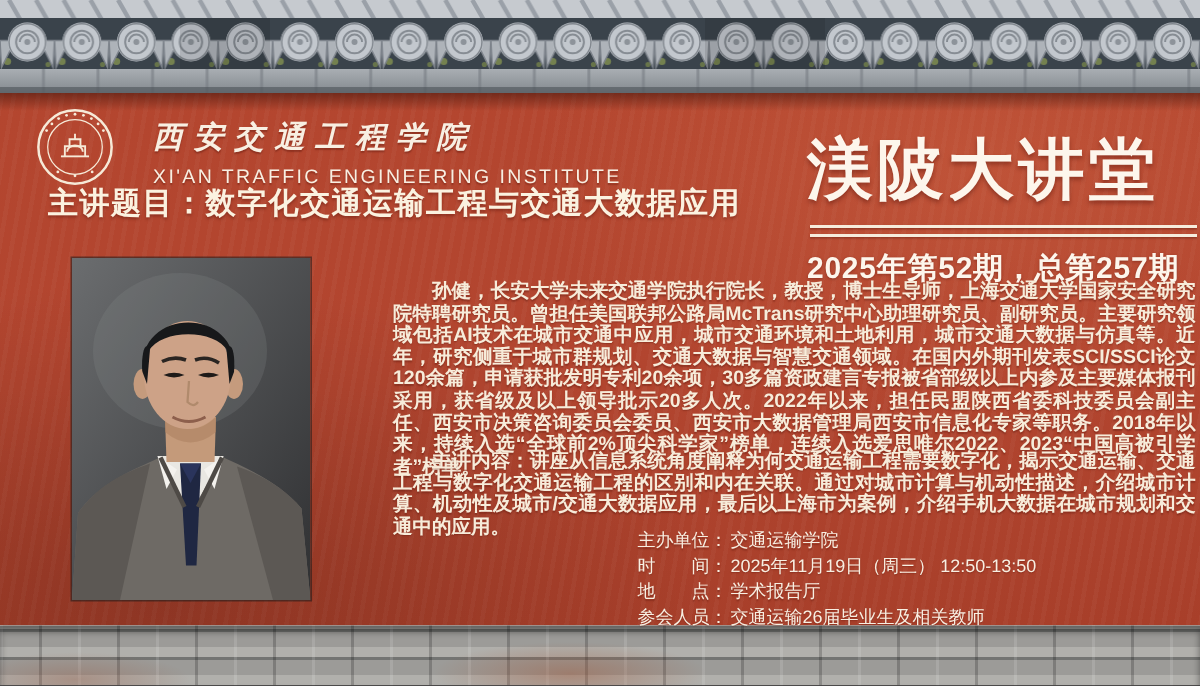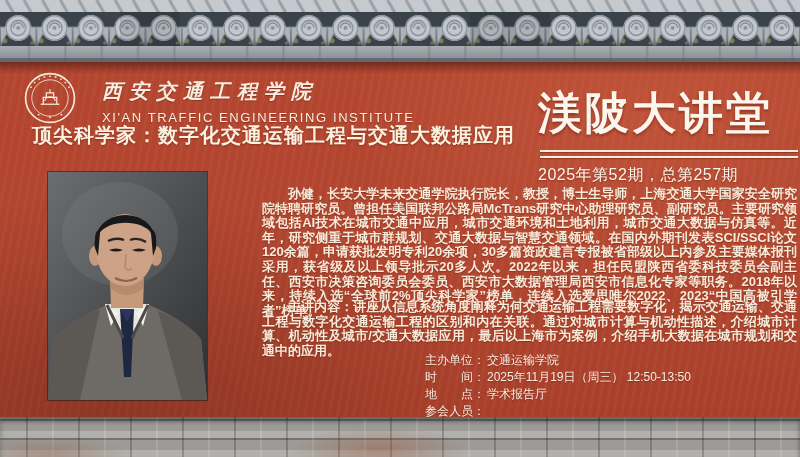--- a/index.html
+++ b/index.html
@@ -51,21 +51,21 @@
   
   .photo{position:absolute;top:172px;left:48px;width:159px;height:228px;display:block;
     outline:1px solid rgba(25,25,25,.55);}
   
   .series{position:absolute;top:84px;left:538px;width:262px;color:#fdf6ec;}
   .series-title{font-size:44px;font-weight:bold;letter-spacing:3px;white-space:nowrap;
     text-shadow:0 2px 3px rgba(90,20,10,.45);}
   .series-rule{margin:7px 2px 0 2px;}
   .series-rule i{display:block;height:2px;background:#f6ecdc;margin-bottom:4px;
     box-shadow:0 1px 1px rgba(90,20,10,.4);}
-  .series-issue{margin-top:7px;font-size:16px;font-weight:normal;letter-spacing:.5px;
+  .series-issue{margin-top:7px;font-size:20px;font-weight:bold;letter-spacing:.5px;
     text-shadow:0 1px 2px rgba(90,20,10,.45);}
   
   .para{
     position:absolute;left:262px;width:535px;color:#f7ecda;
     font-size:13px;line-height:14.6px;font-weight:bold;
     text-align:justify;text-indent:2em;
     text-shadow:0 1px 1px rgba(90,20,10,.4);
   }
   .para.bio{top:187px;}
   .para.abstract{top:300px;}
@@ -140,21 +140,21 @@
         <path d="M20,28 a5,4 0 0 1 10,0"></path>
       </g>
     </svg>
     <div class="brand-names">
       <div class="name-zh">西安交通工程学院</div>
       <div class="name-en">XI'AN TRAFFIC ENGINEERING INSTITUTE</div>
     </div>
   </div>
 
   <div class="hline topic">
-    <span>顶尖科学家：</span><span>数字化交通运输工程与交通大数据应用</span>
+    <span>主讲题目：</span><span>数字化交通运输工程与交通大数据应用</span>
   </div>
 
   <svg class="photo" viewBox="0 0 159 228" aria-hidden="true">
     <defs>
       <linearGradient id="pbg" x1="0" y1="0" x2="1" y2="1">
         <stop offset="0" stop-color="#6b6d6f"></stop>
         <stop offset="1" stop-color="#2f3032"></stop>
       </linearGradient>
     </defs>
     <rect width="159" height="228" fill="url(#pbg)"></rect>
@@ -217,16 +217,17 @@
     <div class="row">
       <span class="lbl">时　　间：</span>
       <span class="val">2025年11月19日（周三） 12:50-13:50</span>
     </div>
     <div class="row">
       <span class="lbl">地　　点：</span>
       <span class="val">学术报告厅</span>
     </div>
     <div class="row">
       <span class="lbl">参会人员：</span>
+      <span class="val">交通运输26届毕业生及相关教师</span>
     </div>
   </div>
 
 </div>
 
 </body></html>

